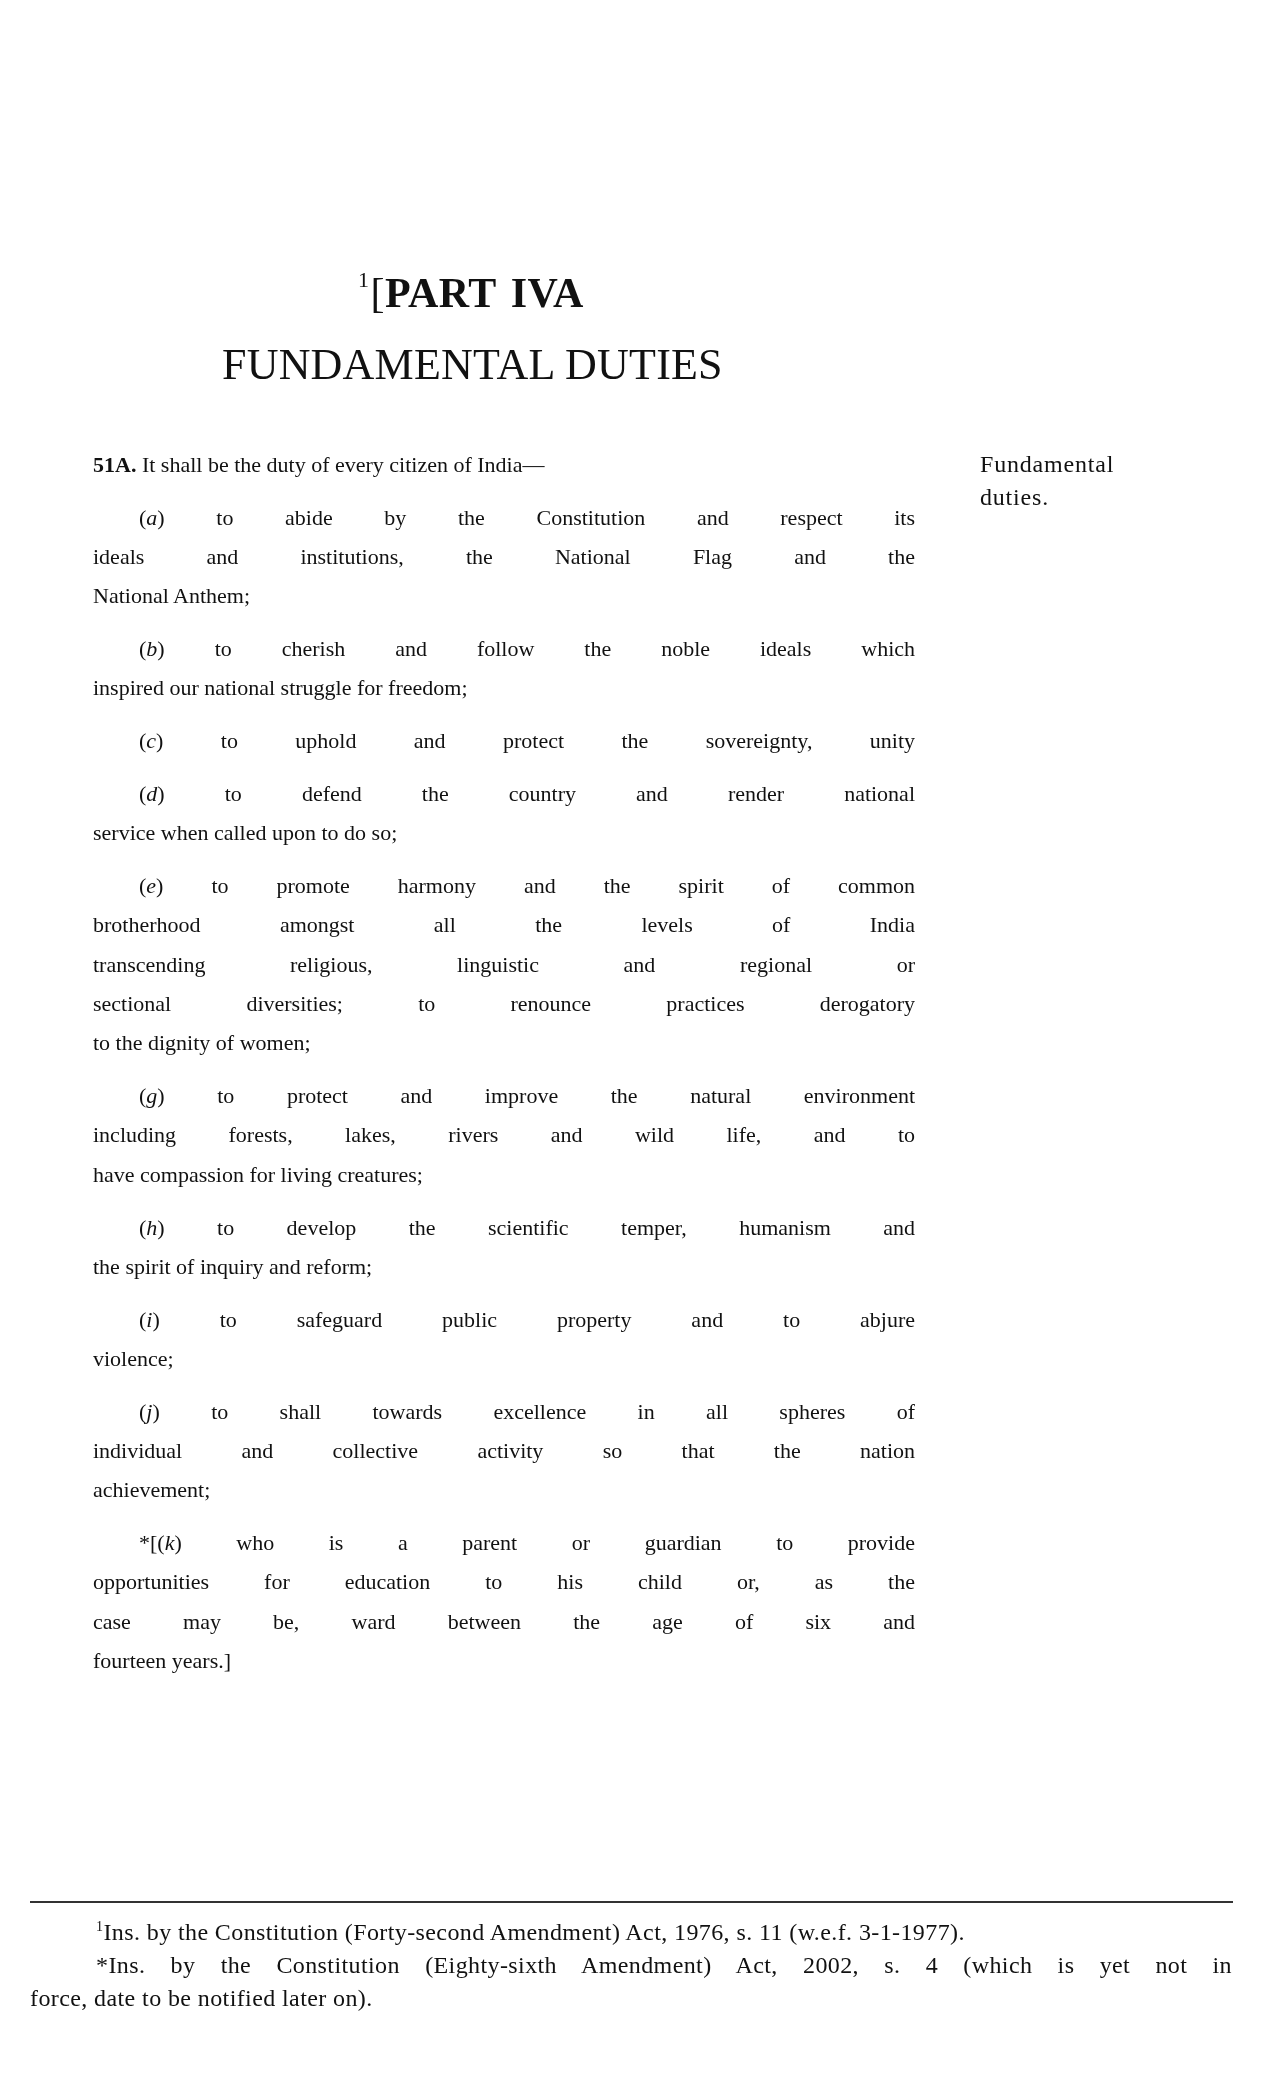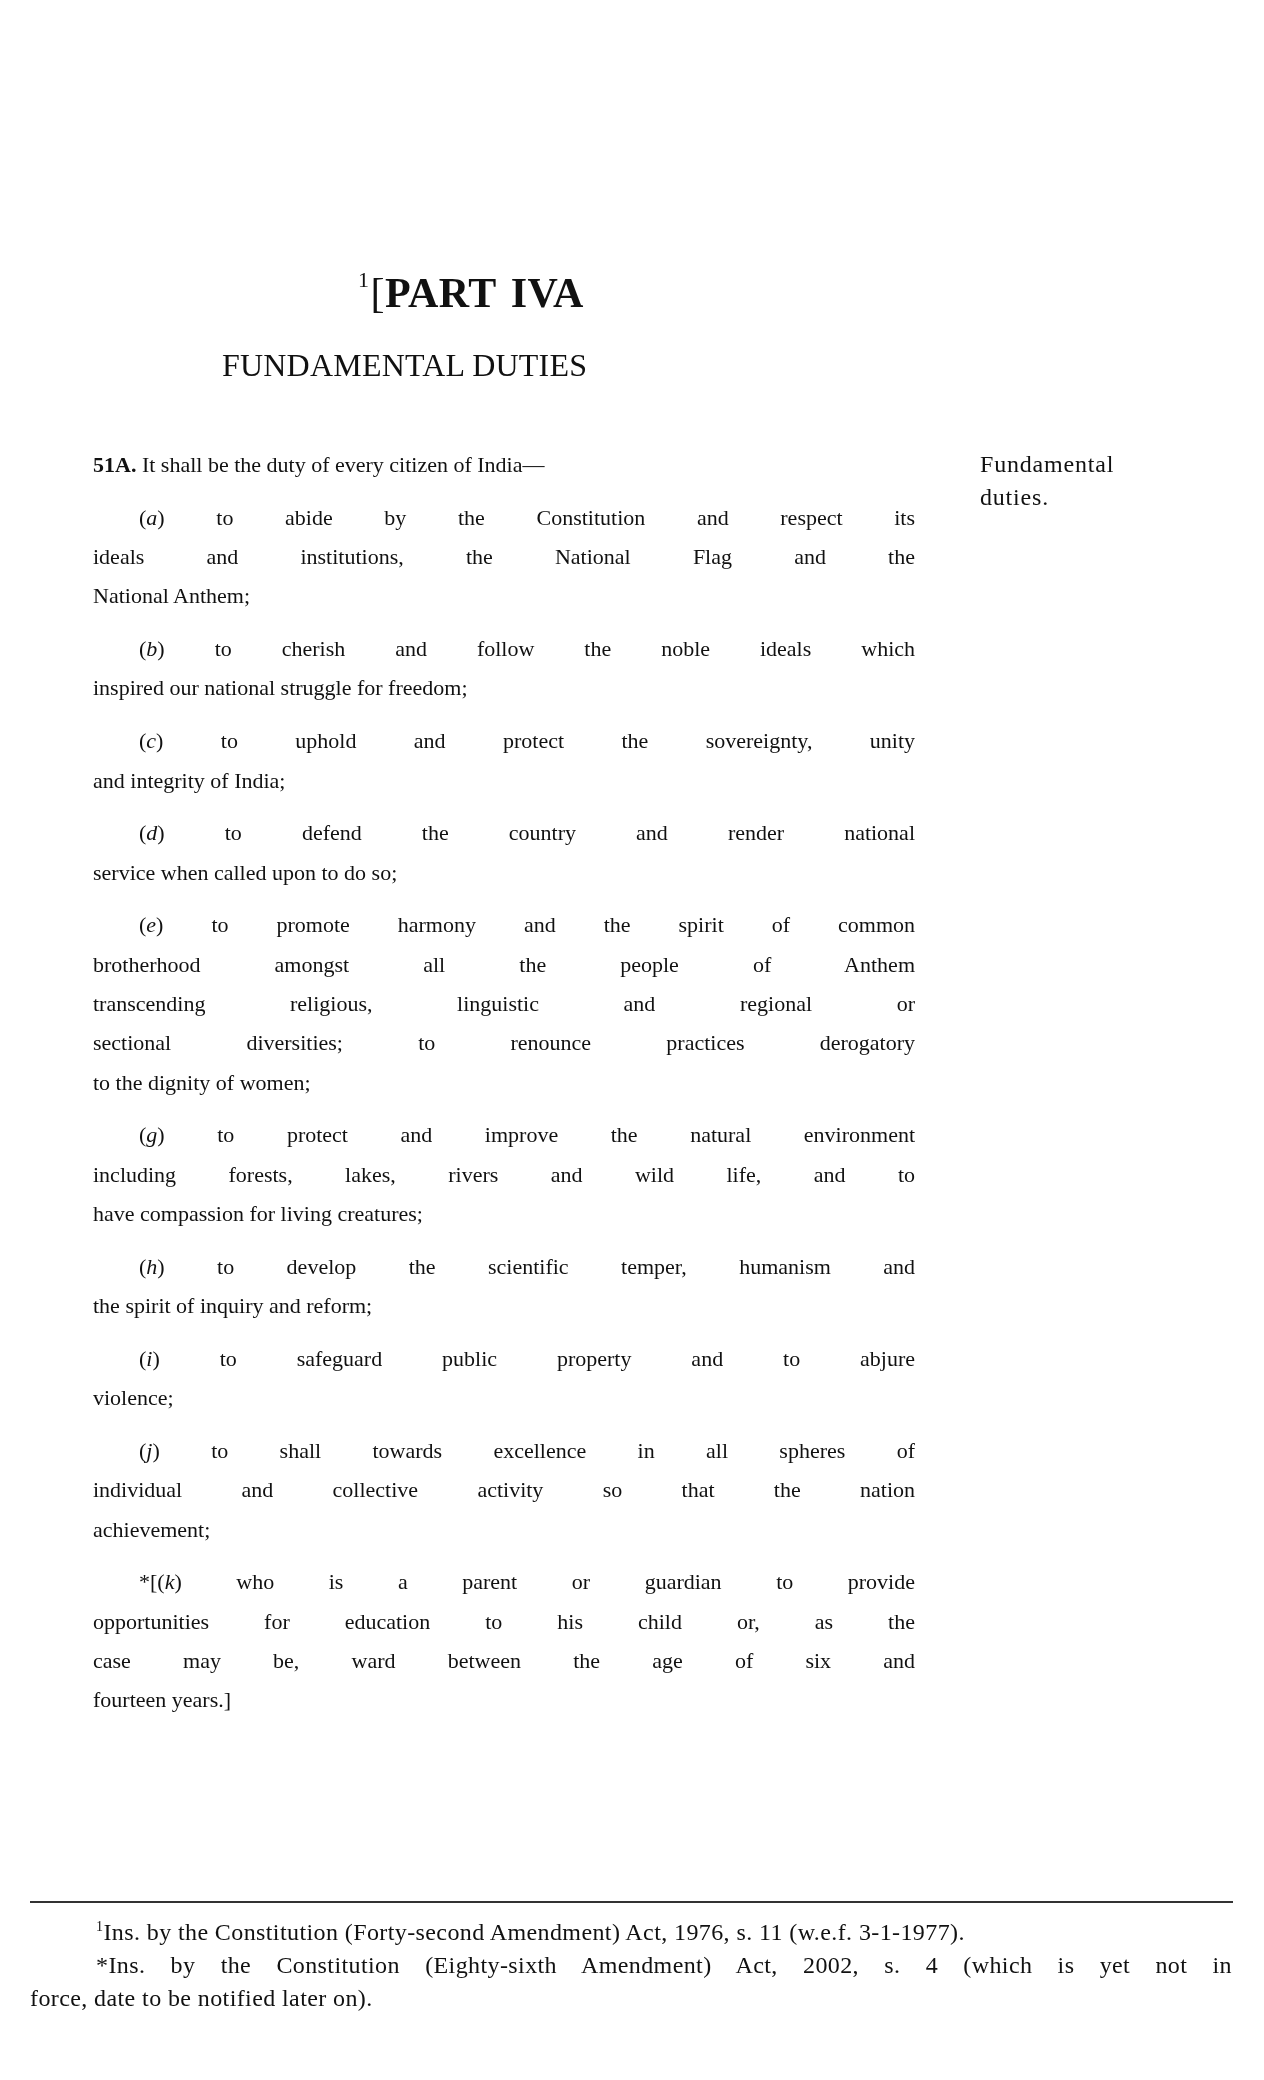--- a/index.html
+++ b/index.html
@@ -40,21 +40,21 @@
   }
   .part-heading .bracket {
     font-weight: normal;
   }
   .part-heading .word-gap { display: inline-block; width: 14px; }
   .section-title {
     position: absolute;
     left: 222px;
     top: 340px;
     width: 500px;
-    font-size: 32px;
+    font-size: 44px;
     line-height: 50px;
     white-space: nowrap;
     text-align: left;
     letter-spacing: 0.2px;
   }
   
   .main-col {
     position: absolute;
     left: 93px;
     top: 445px;
@@ -156,29 +156,28 @@
           <span class="line first-indent"><span>(<span class="clause-letter">a</span>) </span><span>to abide by the Constitution and respect its</span></span>
           <span class="line"><span>ideals and institutions, the National Flag and the</span></span>
           <span class="line last"><span>National Anthem;</span></span>
         </div>
         <div class="para">
           <span class="line first-indent"><span>(<span class="clause-letter">b</span>) </span><span>to cherish and follow the noble ideals which</span></span>
           <span class="line last"><span>inspired our national struggle for freedom;</span></span>
         </div>
         <div class="para">
           <span class="line first-indent"><span>(<span class="clause-letter">c</span>) </span><span>to uphold and protect the sovereignty, unity</span></span>
-          <span class="line last"><span>and integrity of India;</span></span>
         </div>
         <div class="para">
           <span class="line first-indent"><span>(<span class="clause-letter">d</span>) </span><span>to defend the country and render national</span></span>
           <span class="line last"><span>service when called upon to do so;</span></span>
         </div>
         <div class="para">
           <span class="line first-indent"><span>(<span class="clause-letter">e</span>) </span><span>to promote harmony and the spirit of common</span></span>
-          <span class="line"><span>brotherhood amongst all the people of Anthem</span></span>
+          <span class="line"><span>brotherhood amongst all the levels of India</span></span>
           <span class="line"><span>transcending religious, linguistic and regional or</span></span>
           <span class="line"><span>sectional diversities; to renounce practices derogatory</span></span>
           <span class="line last"><span>to the dignity of women;</span></span>
         </div>
         <div class="para">
           <span class="line first-indent"><span>(<span class="clause-letter">g</span>) </span><span>to protect and improve the natural environment</span></span>
           <span class="line"><span>including forests, lakes, rivers and wild life, and to</span></span>
           <span class="line last"><span>have compassion for living creatures;</span></span>
         </div>
         <div class="para">

